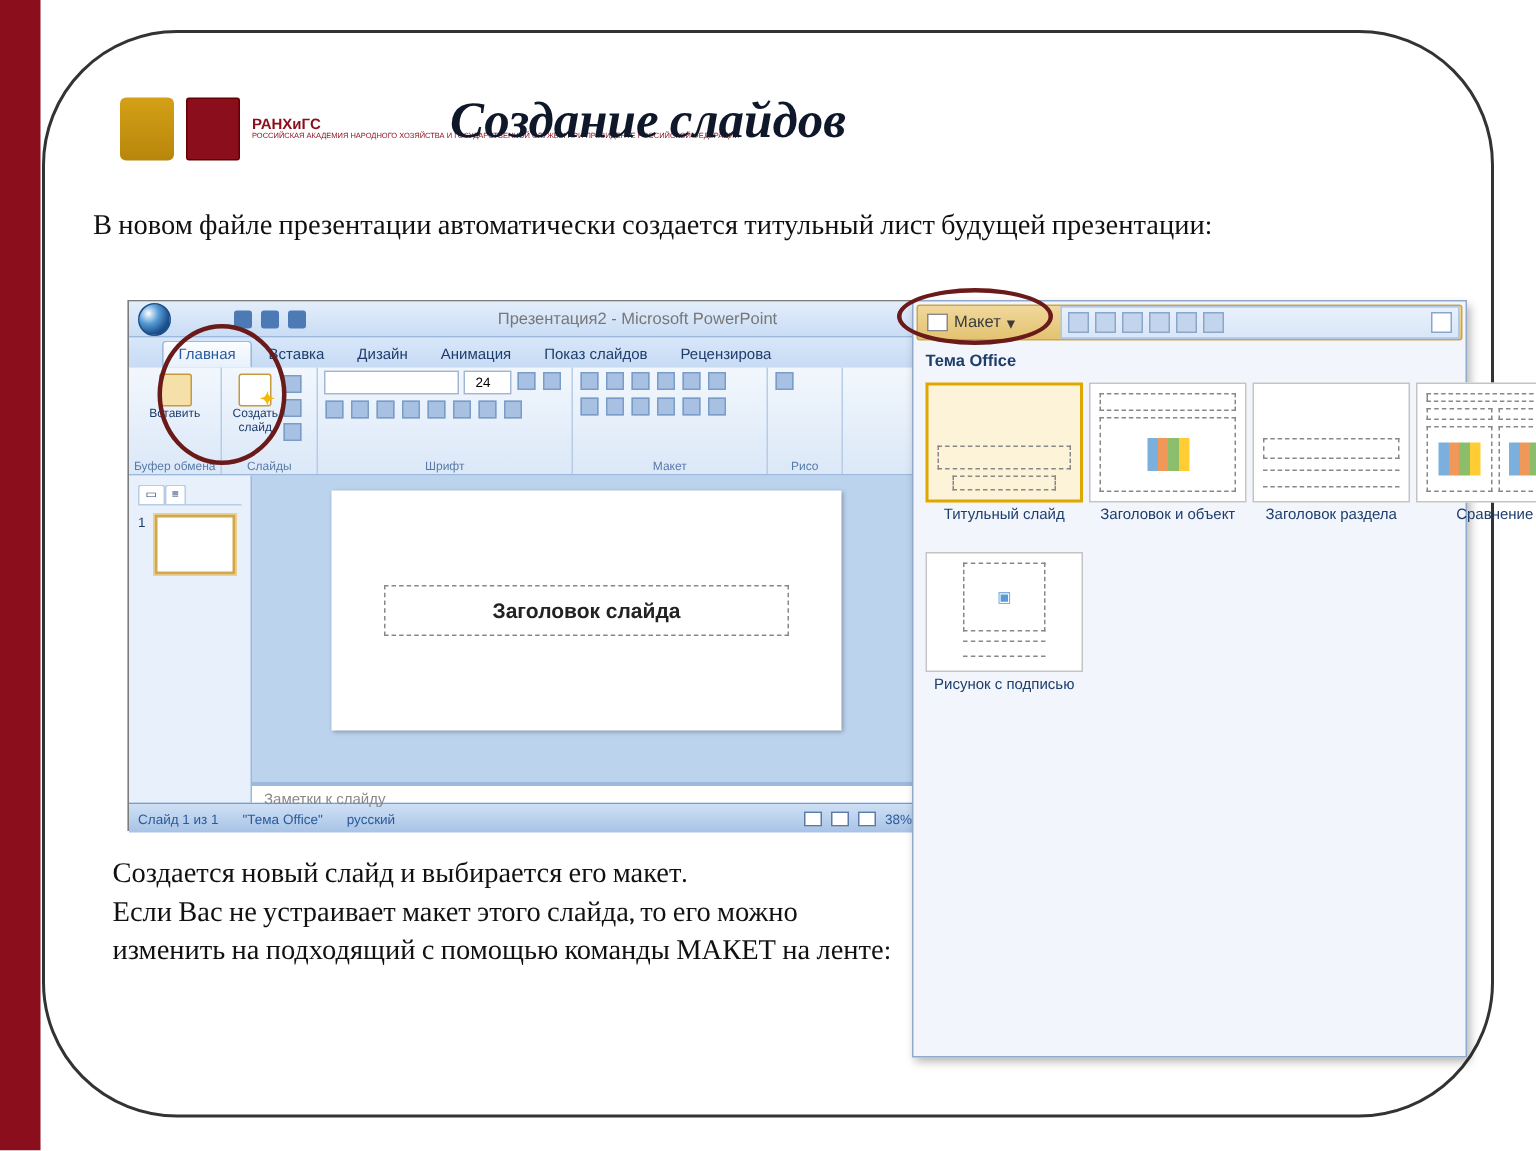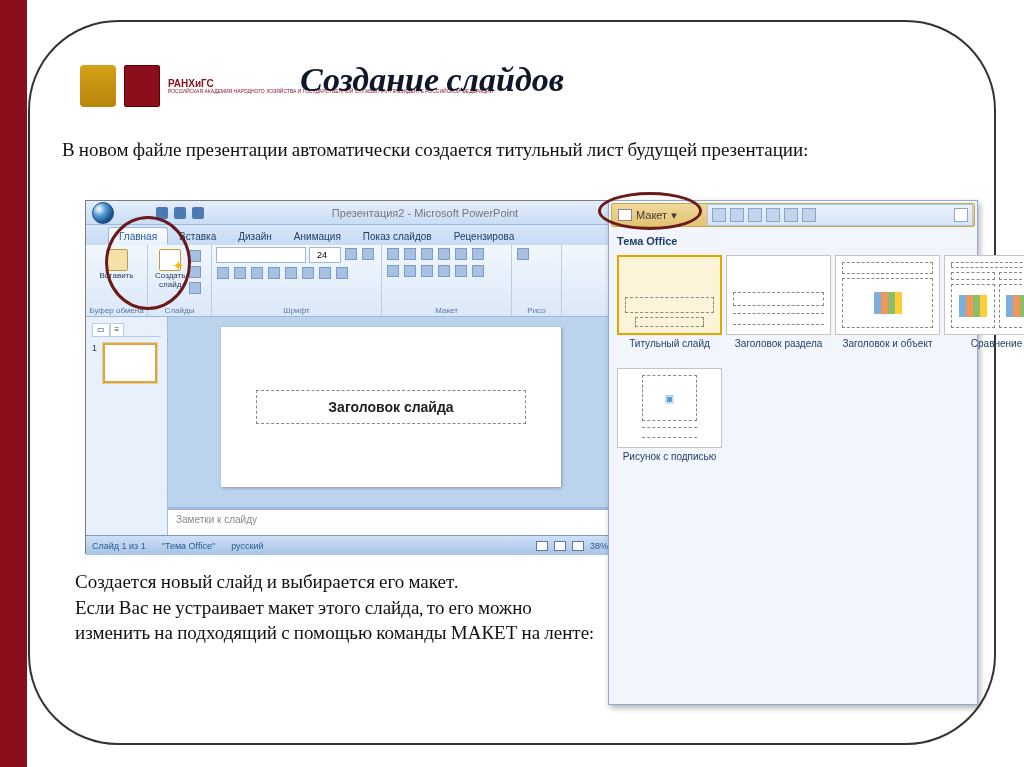--- a/index.html
+++ b/index.html
@@ -192,21 +192,21 @@
     gap: 10px;
   }
   .title-ph, .sub-ph {
     border: 1.5px dashed #888;
     width: 270px;
     color: #444;
   }
   .title-ph { height: 34px; display:flex; align-items:center; justify-content:center; font-size: 14px; font-weight: bold; color: #222; }
   .sub-ph { height: 26px; display:flex; align-items:center; justify-content:center; font-size: 10px; color: #999; }
   .notes-pane {
-    height: 28px;
+    height: 14px;
     background: #fff;
     border-top: 3px solid #9cb8dc;
     padding: 4px 8px;
     font-size: 10px; color: #888;
     margin-top: auto;
   }
   .pp-status {
     height: 20px;
     background: linear-gradient(#cfe0f5, #a8c3e6);
     border-top: 1px solid #7a9cc9;
@@ -458,36 +458,36 @@
       <div class="layout-thumb">
         <div style="flex:1"></div>
         <div class="ph-line" style="height:16px"></div>
         <div class="ph-line" style="height:10px;margin:0 10px"></div>
       </div>
       <div class="layout-label">Титульный слайд</div>
     </div>
 
     <div class="layout-cell">
       <div class="layout-thumb">
+        <div class="ph-line"></div>
+        <div class="ph-block" style="height:52px">
+            <div class="content-icons"></div>
+          </div>
+      </div>
+      <div class="layout-label">Заголовок и объект</div>
+    </div>
+
+    <div class="layout-cell">
+      <div class="layout-thumb">
         <div style="flex:1"></div>
         <div class="ph-line" style="height:14px"></div>
         <div class="ph-dotline"></div>
           <div class="ph-dotline"></div>
       </div>
       <div class="layout-label">Заголовок раздела</div>
-    </div>
-
-    <div class="layout-cell">
-      <div class="layout-thumb">
-        <div class="ph-line"></div>
-        <div class="ph-block" style="height:52px">
-            <div class="content-icons"></div>
-          </div>
-      </div>
-      <div class="layout-label">Заголовок и объект</div>
     </div>
 
 
     <div class="layout-cell">
       <div class="layout-thumb">
         <div class="ph-line"></div>
         <div class="ph-row">
             <div class="ph-line" style="flex:1;height:8px"></div>
             <div class="ph-line" style="flex:1;height:8px"></div>
           </div>

